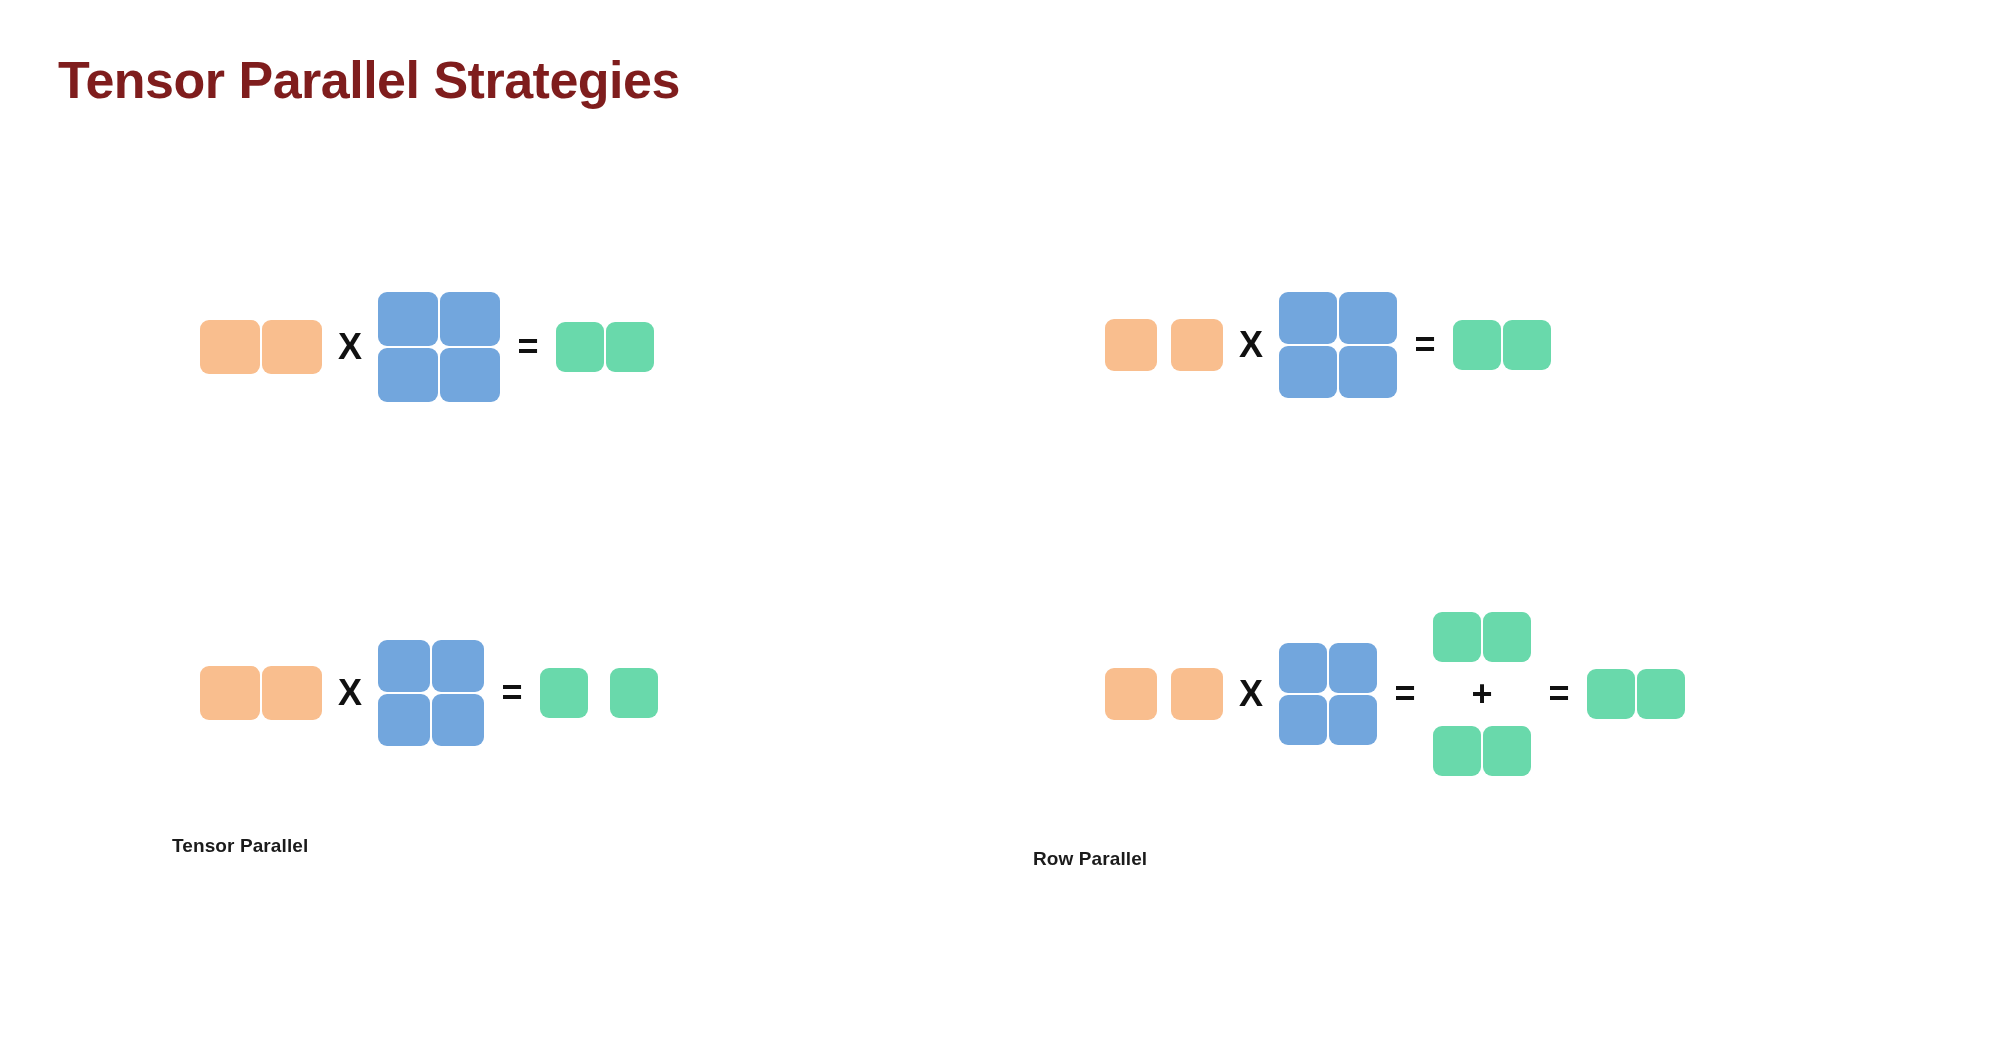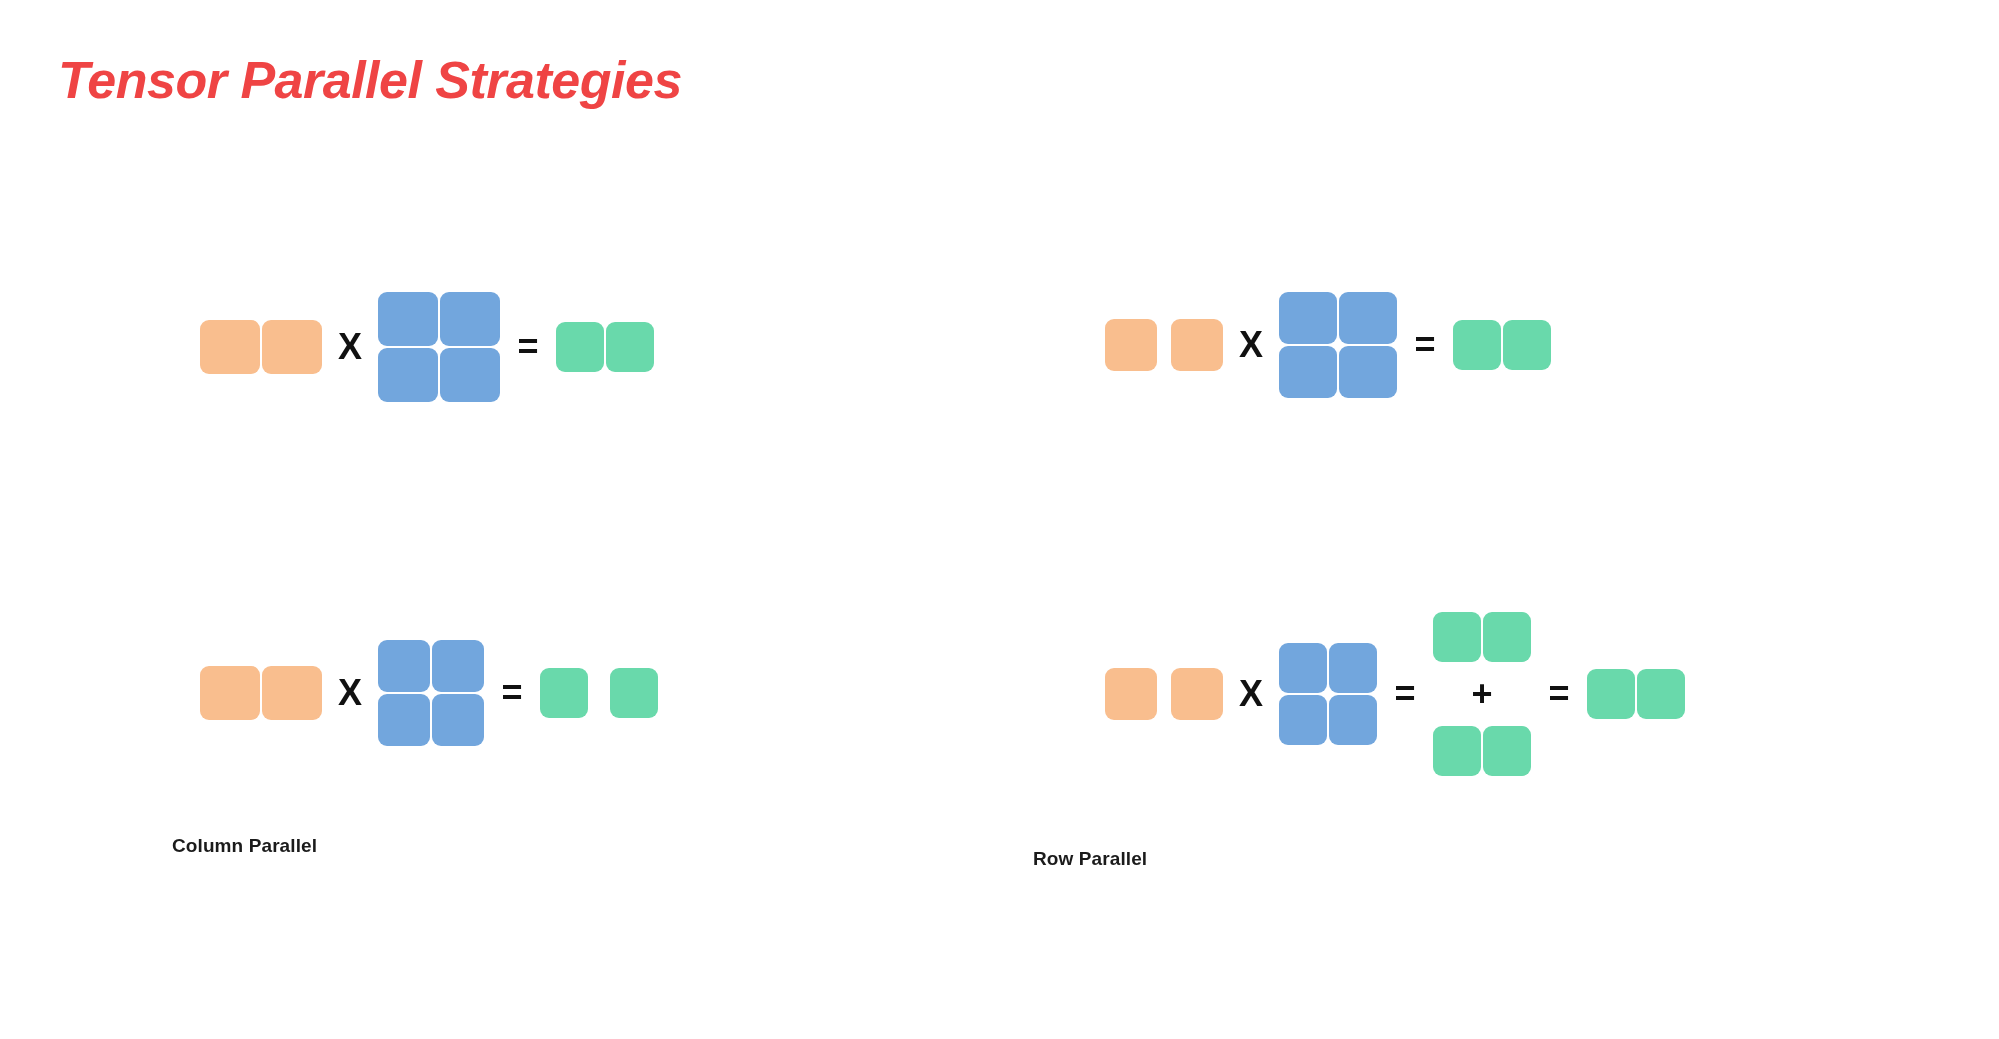--- a/index.html
+++ b/index.html
@@ -98,21 +98,21 @@
   #diagram-bl { left: 200px;  top: 640px; }
   #diagram-tr { left: 1105px; top: 292px; }
   #diagram-br { left: 1105px; top: 612px; }
 
   #caption-column-parallel { left: 172px;  top: 835px; }
   #caption-row-parallel    { left: 1033px; top: 848px; }
 </style>
 </head>
 <body style="background: rgb(255, 255, 255);">
 
-<div id="page-title" style="color: #ef4444; font-style: italic;">Tensor Parallel Strategies</div>
+<div id="page-title" style="color: #7f1d1d;">Tensor Parallel Strategies</div>
 
 <div class="diagram" id="diagram-tl">
 
   <div class="matrix tight">
     <div class="mrow">
       <div class="cell orange" style="width: 60px; height: 54px; background: rgb(249, 190, 142);"></div>
       <div class="cell orange" style="width: 60px; height: 54px; background: rgb(249, 190, 142);"></div>
     </div>
   </div>
 
@@ -164,21 +164,21 @@
   <div class="op op-eq" style="color: rgb(17, 17, 17);">=</div>
 
   <div class="matrix gap-cols" style="--cgap:22px">
     <div class="mrow">
       <div class="cell green" style="width: 48px; height: 50px; background: rgb(105, 217, 171);"></div>
       <div class="cell green" style="width: 48px; height: 50px; background: rgb(105, 217, 171);"></div>
     </div>
   </div>
 </div>
 
-<div class="caption" id="caption-column-parallel">Column Parallel</div>
+<div class="caption" id="caption-column-parallel">Tensor Parallel</div>
 
 <div class="diagram" id="diagram-tr">
 
   <div class="matrix gap-cols" style="--cgap:14px">
     <div class="mrow">
       <div class="cell orange" style="width: 52px; height: 52px; background: rgb(249, 190, 142);"></div>
       <div class="cell orange" style="width: 52px; height: 52px; background: rgb(249, 190, 142);"></div>
     </div>
   </div>
 

